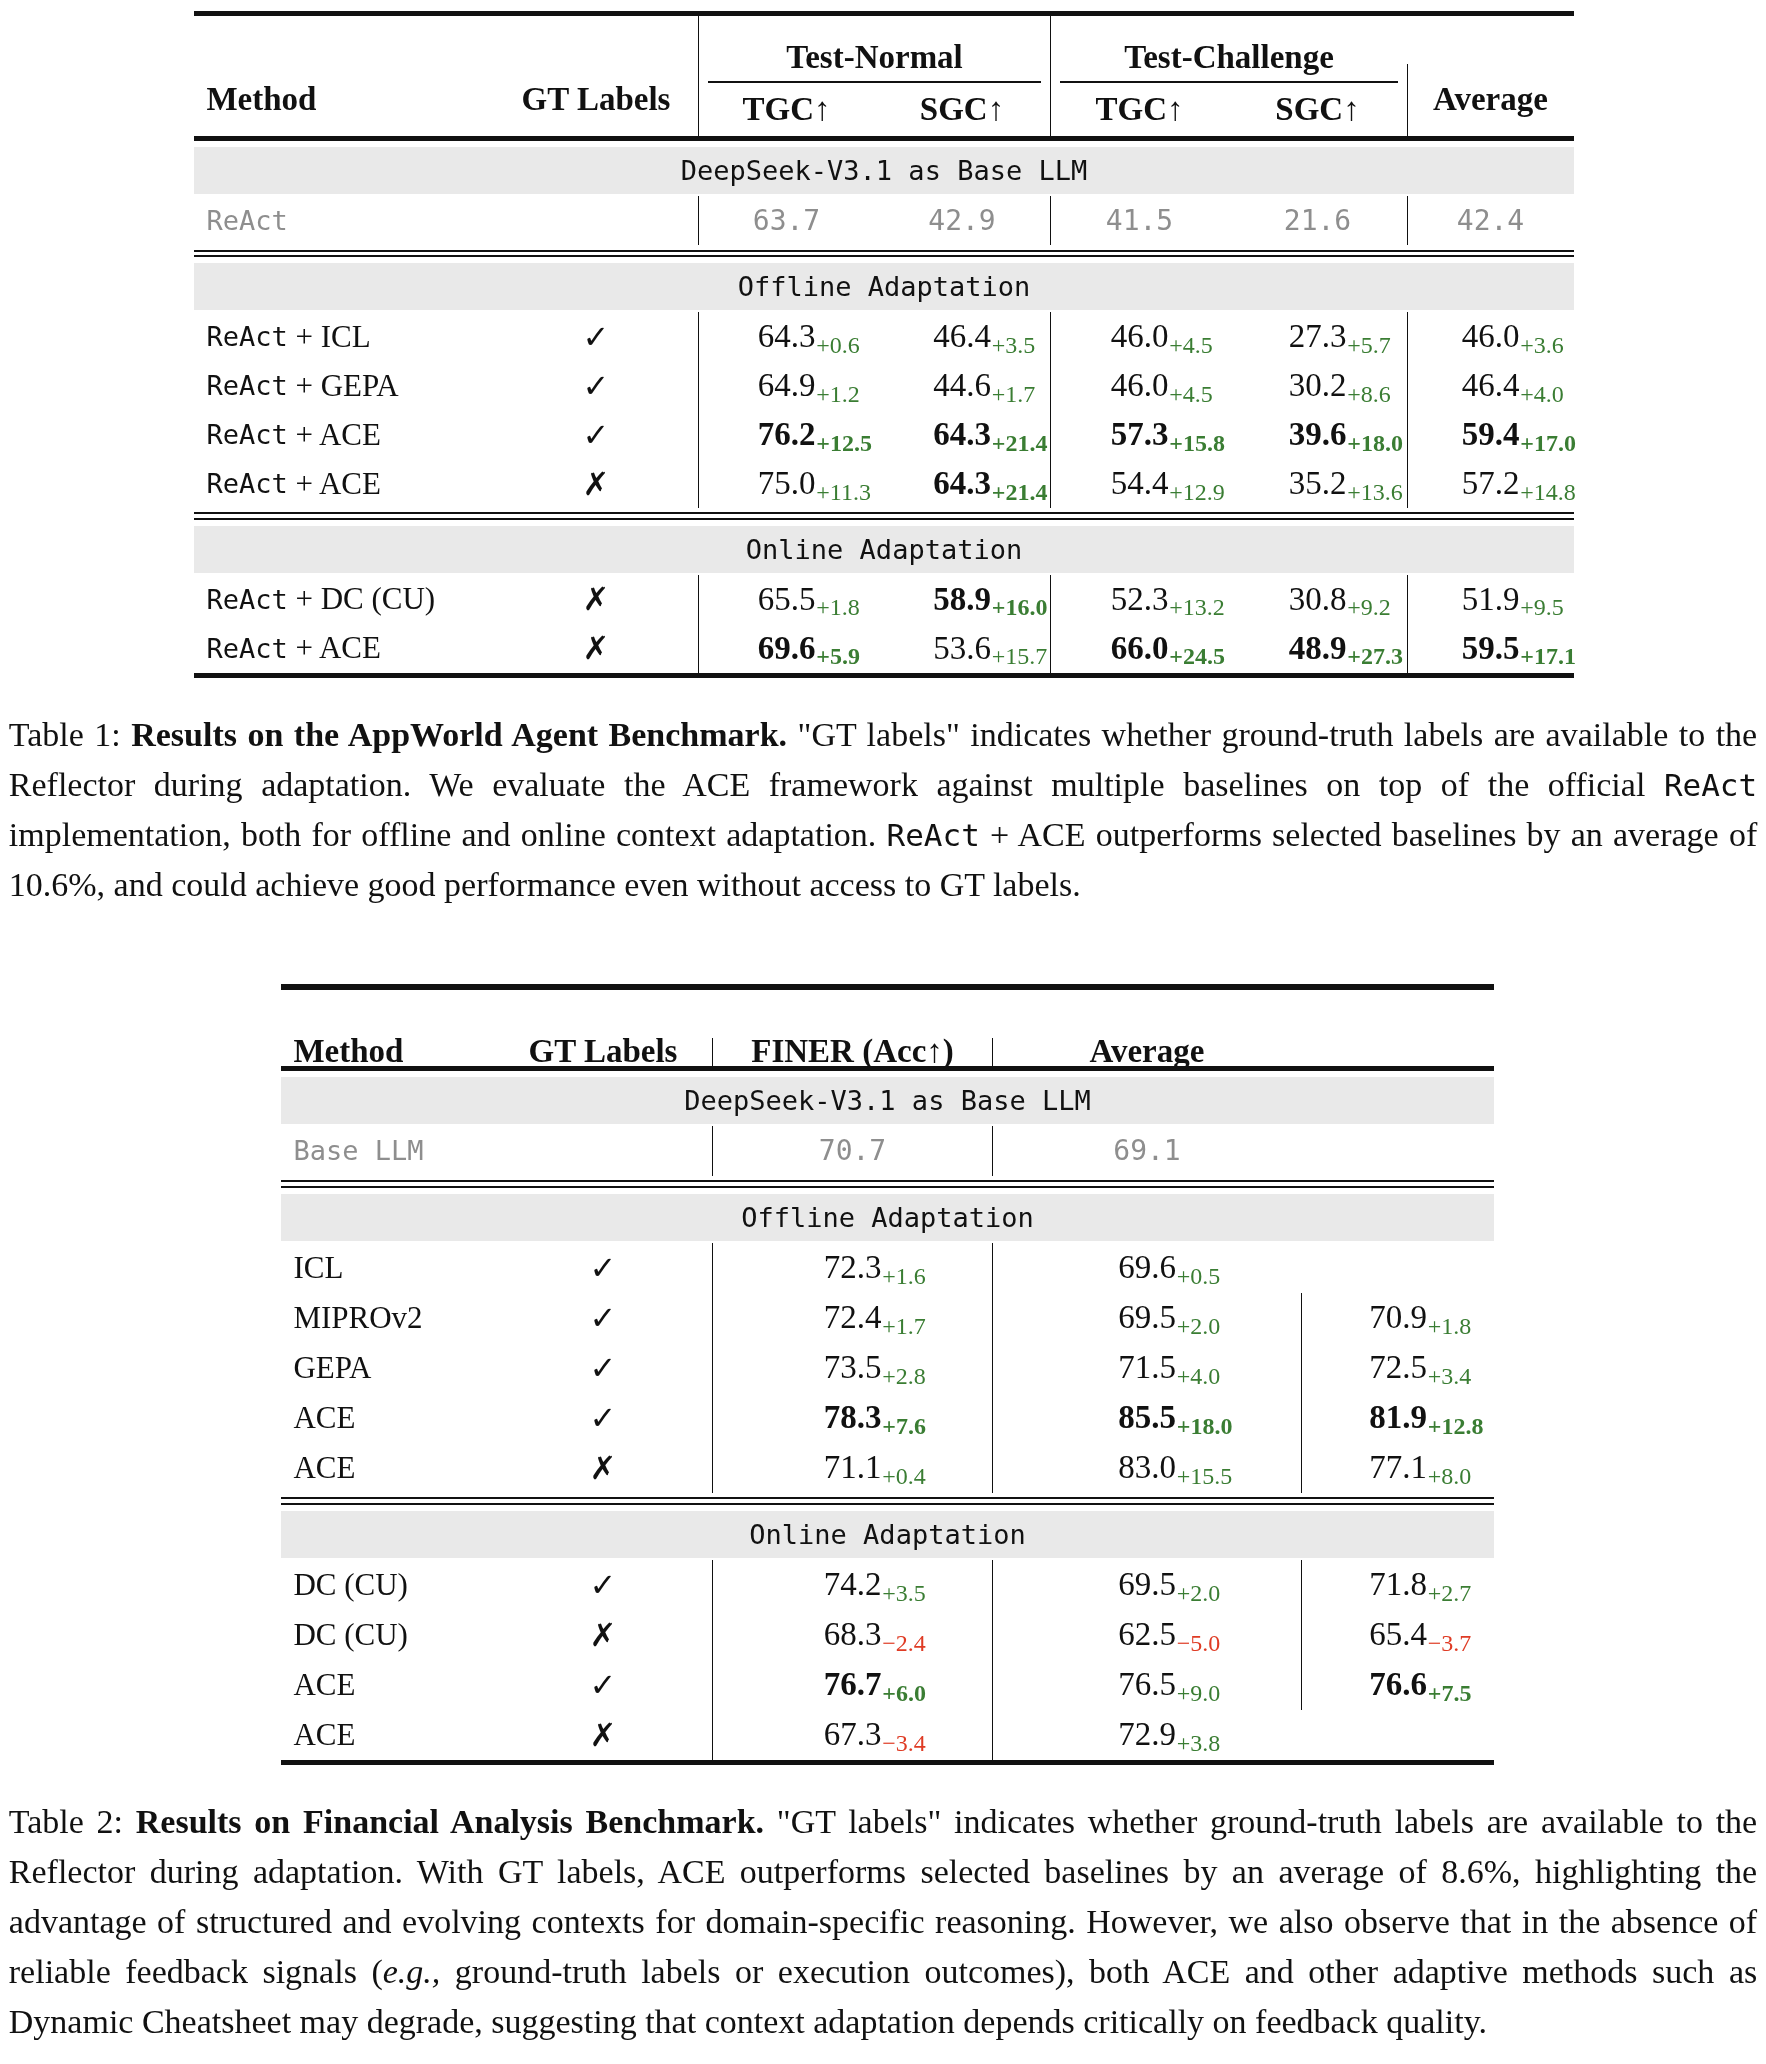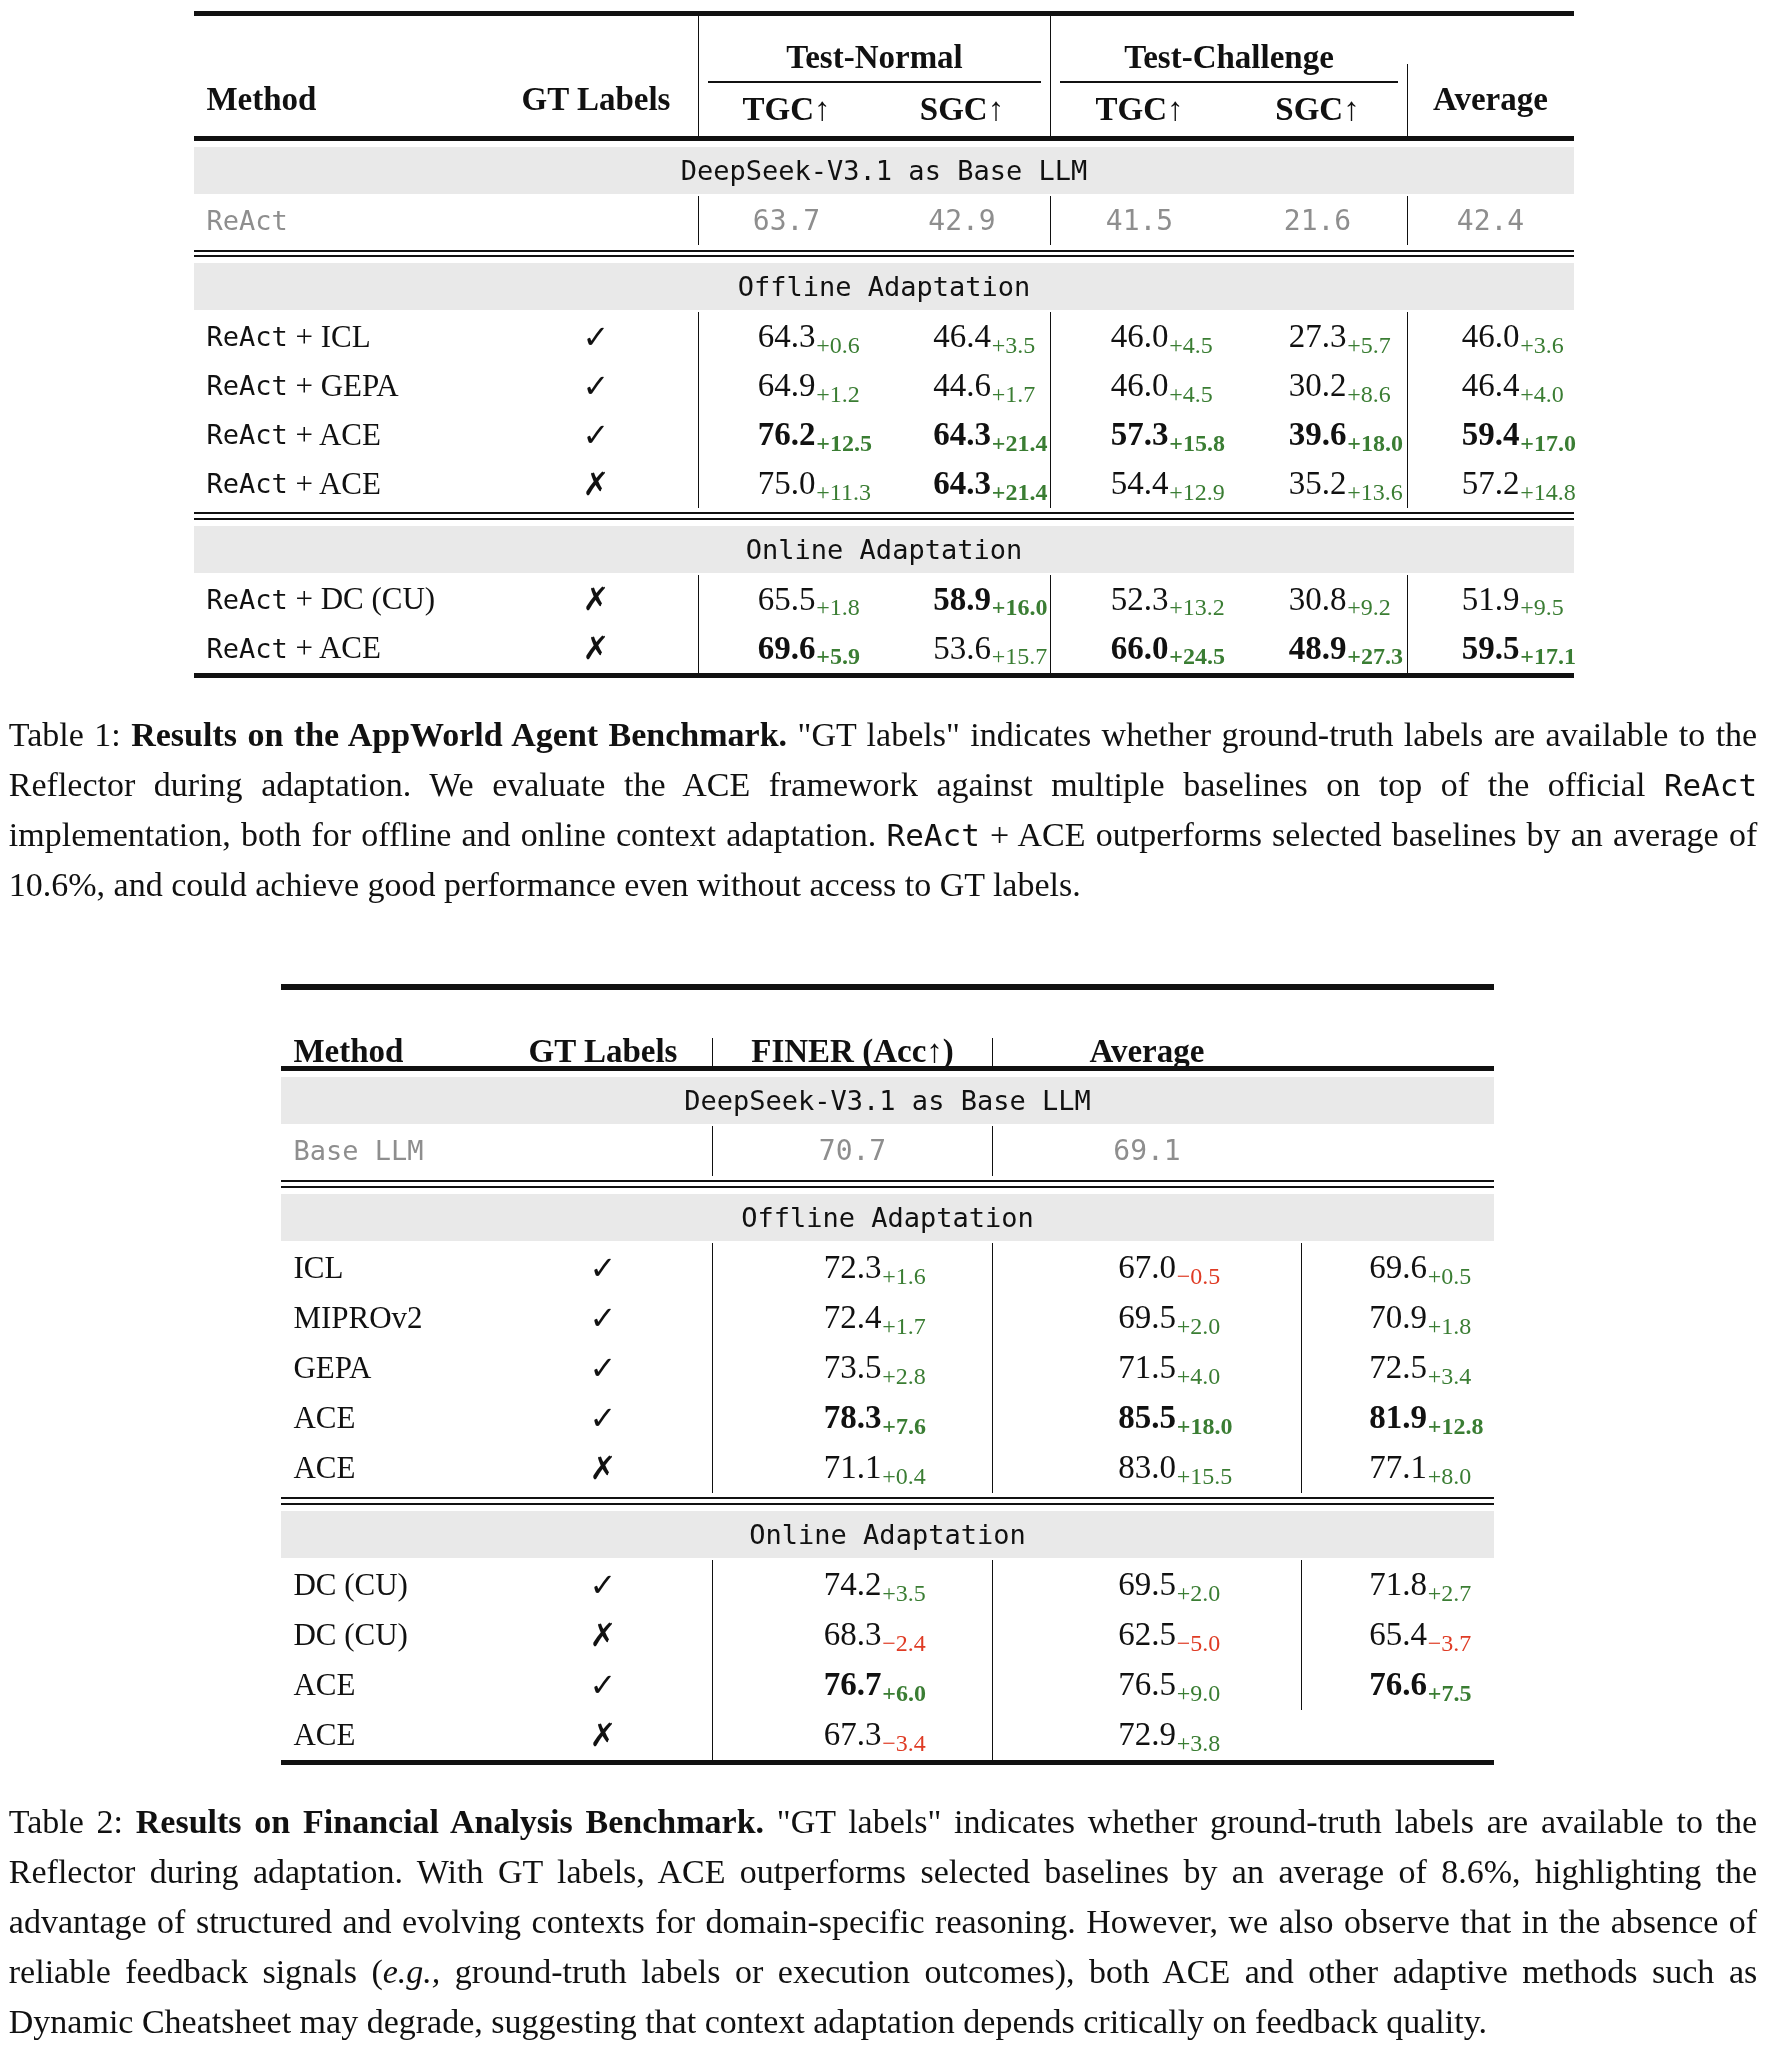--- a/index.html
+++ b/index.html
@@ -281,23 +281,20 @@
         <div class="cell method-c">
           <span class="serif">ICL</span>
         </div>
         <div class="cell gt-c">
           <span class="gt-mark">✓</span>
         </div>
         <div class="cell vcell sep-l">
           <span class="num">72.3<span class="sub g">+1.6</span></span>
         </div>
         <div class="cell vcell sep-l">
-          <span class="num">67.0<span class="sub r">−0.5</span></span>
-        </div>
-        <div class="cell vcell sep-l">
           <span class="num">69.6<span class="sub g">+0.5</span></span>
         </div>
       </div>
       <div class="row grid2">
         <div class="cell method-c">
           <span class="serif">MIPROv2</span>
         </div>
         <div class="cell gt-c">
           <span class="gt-mark">✓</span>
         </div>

